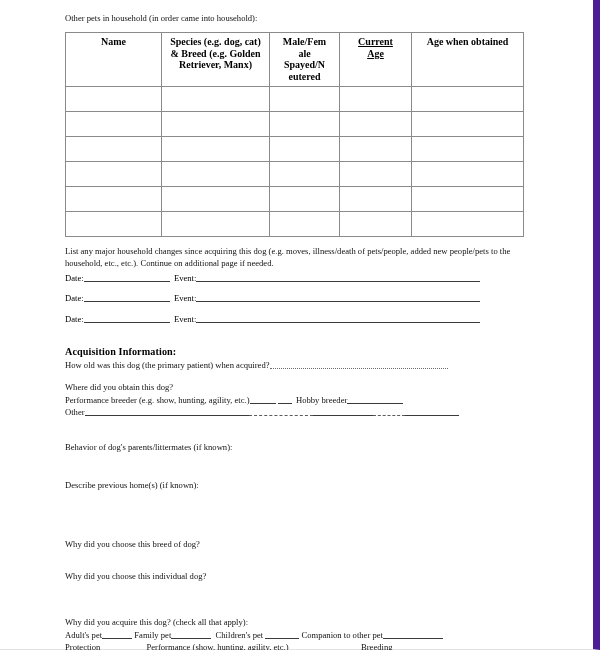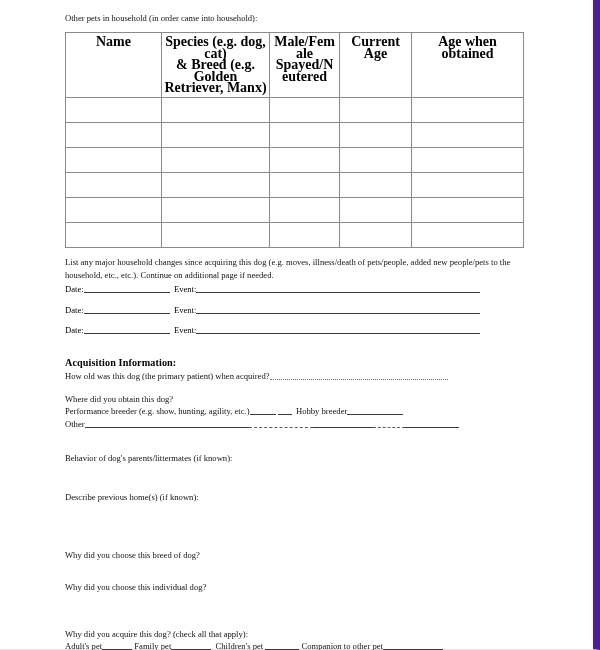--- a/index.html
+++ b/index.html
@@ -60,36 +60,36 @@
     width: 458px;
     table-layout: fixed;
     margin-top: 8px;
   }
   table.pets td, table.pets th {
     border: 1px solid #8a8a8a;
     padding: 0;
     vertical-align: top;
   }
   table.pets th {
-    font-size: 14px;
+    font-size: 10px;
     line-height: 11.4px;
     font-weight: bold;
     text-align: center;
     padding: 3px 2px 4px 2px;
     height: 50px;
     box-sizing: border-box;
   }
   table.pets th .hd { display: block; }
   table.pets td.cell {
     height: 24px;
   }
   .col1 { width: 96px; }
   .col2 { width: 108px; }
   .col3 { width: 70px; margin-top: 44px; }
-  .col4 { width: 72px; }
+  .col4 { width: 72px; text-decoration: underline; }
   .col5 { width: 112px; }
   th.left-pad {
     text-align: left;
     padding-left: 6px;
   }
 
   
   .rule {
     display: inline-block;
     border-bottom: 1px solid #3a3a3a;

